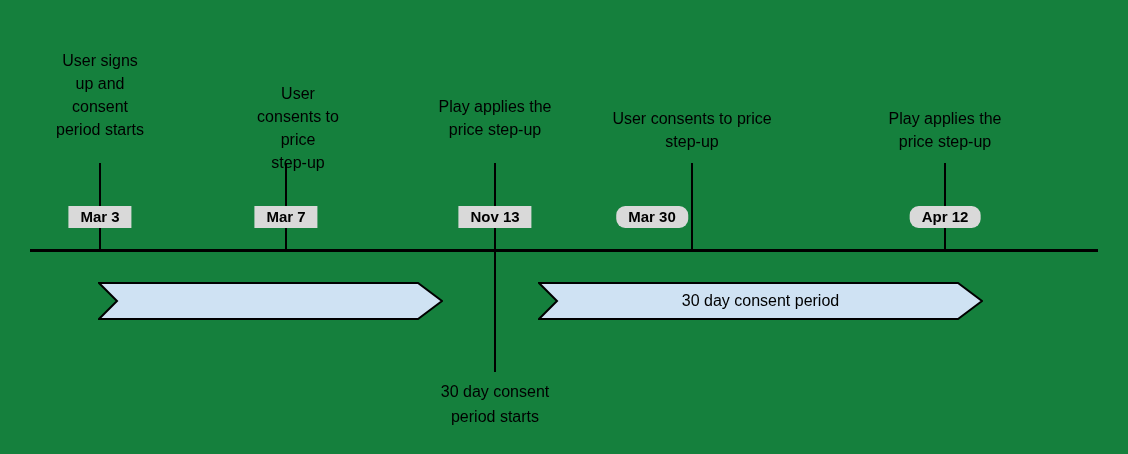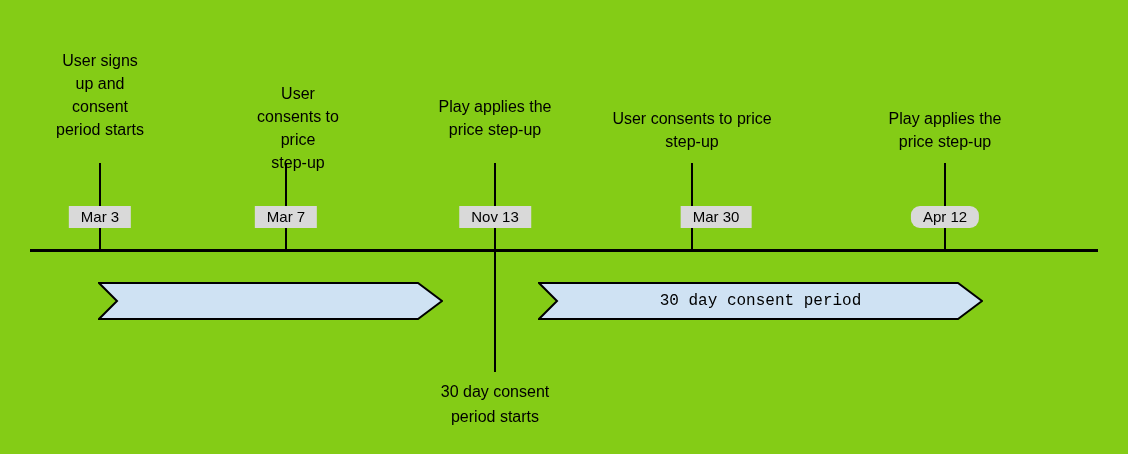--- a/index.html
+++ b/index.html
@@ -4,21 +4,21 @@
 <style>
   html, body {
     margin: 0;
     padding: 0;
     background: #ffffff;
   }
   .canvas {
     position: relative;
     width: 1128px;
     height: 454px;
-    background: #84cc16;
+    background: #15803d;
     font-family: "Liberation Sans", "DejaVu Sans", sans-serif;
     color: #000000;
     overflow: hidden;
   }
   
   .mtext {
     position: absolute;
     transform: translateX(-50%);
     text-align: center;
     font-size: 16px;
@@ -47,20 +47,21 @@
   
   .date {
     position: absolute;
     top: 206px;
     transform: translateX(-50%);
     font-size: 15px;
     line-height: 18px;
     padding: 2px 12px;
     white-space: nowrap;
     color: #000000;
+    font-weight: bold;
   }
   
   .axis {
     position: absolute;
     left: 30px;
     top: 249px;
     width: 1068px;
     height: 3px;
     background: #000000;
   }
@@ -111,30 +112,30 @@
   <div class="tick" style="left:286px;"></div>
   <div class="tick" style="left:495px;"></div>
   <div class="tick" style="left:692px;"></div>
   <div class="tick" style="left:945px;"></div>
 
   <div class="axis"></div>
 
   <div class="date" style="left: 100px; background-color: rgb(217, 217, 217);">Mar 3</div>
   <div class="date" style="left: 286px; background-color: rgb(217, 217, 217);">Mar 7</div>
   <div class="date" style="left: 495px; background-color: rgb(217, 217, 217);">Nov 13</div>
-  <div class="date" style="left: 716px; background-color: rgb(217, 217, 217);">Mar 30</div>
+  <div class="date" style="left: 652px; background-color: rgb(217, 217, 217); border-radius: 9px;">Mar 30</div>
   <div class="date" style="left: 945px; background-color: rgb(217, 217, 217); border-radius: 9px;">Apr 12</div>
 
   <svg class="arrow-svg" style="left:98px; top:282px;" width="345" height="38" viewBox="0 0 345 38">
     <polygon points="1,1 320,1 344,19 320,37 1,37 19,19" stroke="#000000" stroke-width="2" stroke-linejoin="miter" fill="#cfe2f3"></polygon>
   </svg>
 
   <svg class="arrow-svg" style="left:538px; top:282px;" width="445" height="38" viewBox="0 0 445 38">
     <polygon points="1,1 420,1 444,19 420,37 1,37 19,19" stroke="#000000" stroke-width="2" stroke-linejoin="miter" fill="#cfe2f3"></polygon>
   </svg>
-  <div class="arrow-label" style="left:538px; top:282px; width:445px; height:38px;font-family:Liberation Mono, monospace;">30 day consent period</div>
+  <div class="arrow-label" style="left:538px; top:282px; width:445px; height:38px;">30 day consent period</div>
 
   <div class="descender" style="left:495px;"></div>
 
   <div class="annotation" style="left:495px; top:379px;">30 day consent
 period starts</div>
 
 </div>
 
 </body></html>

